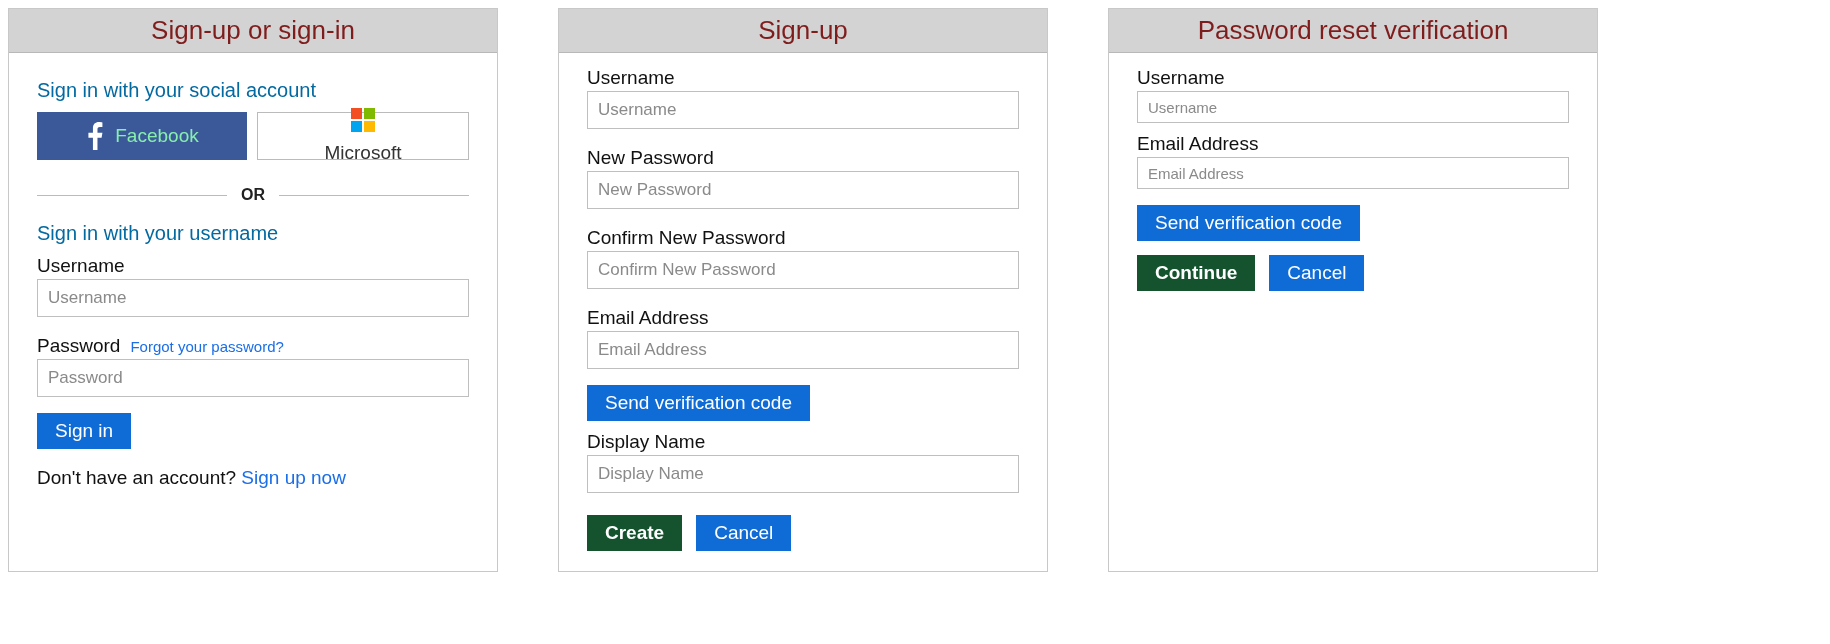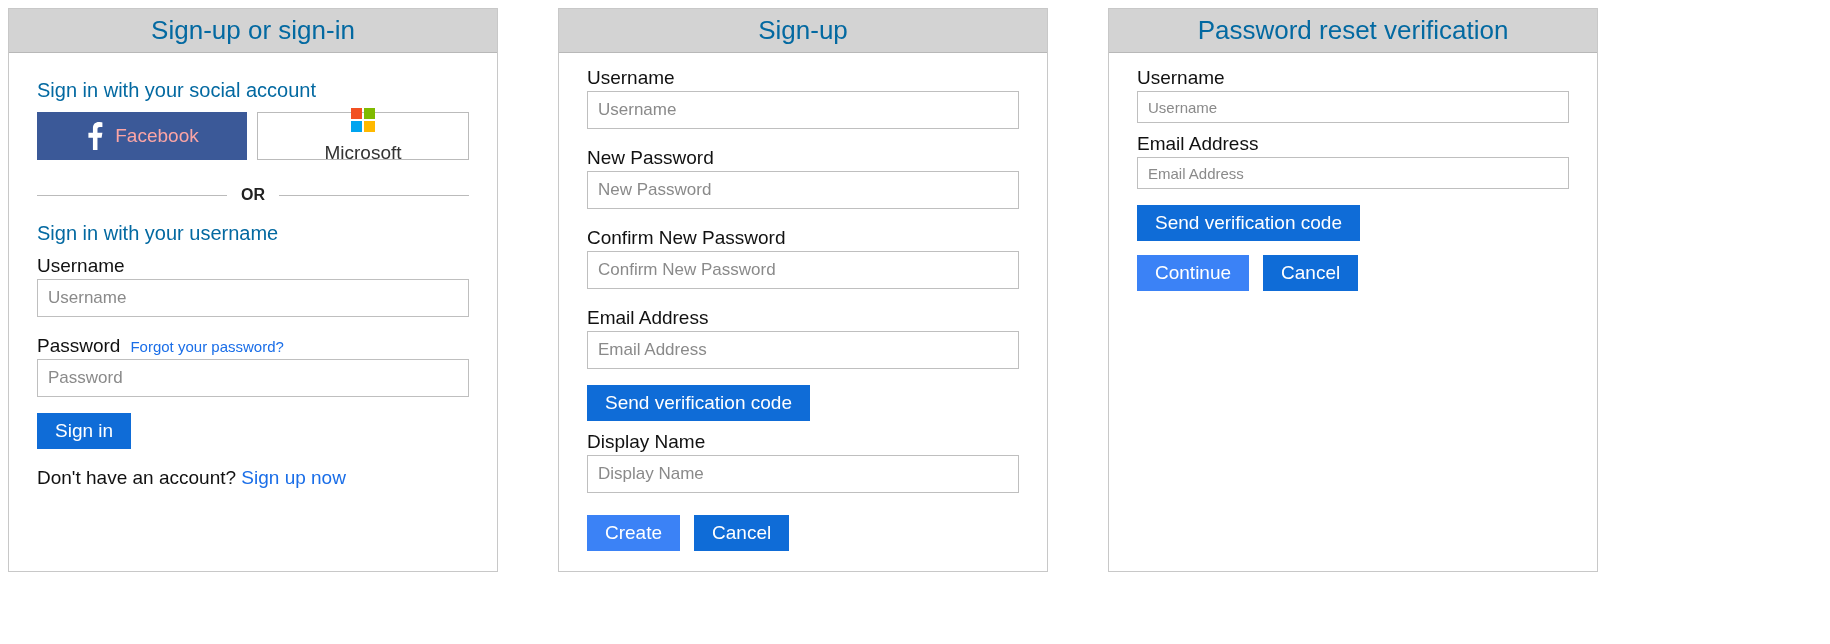--- a/index.html
+++ b/index.html
@@ -15,21 +15,21 @@
     border: 1px solid #c8c8c8;
     background: #fff;
   }
   .panel-header {
     background: #d3d3d3;
     border-bottom: 1px solid #b8b8b8;
     text-align: center;
     font-size: 26px;
     font-weight: 400;
     padding: 6px 0;
-    color: #0369a1;
+    color: #7f1d1d;
   }
   .panel-body {
     padding: 22px 28px 20px 28px;
   }
   .section-heading {
     font-size: 20px;
     color: #0369a1;
     margin-bottom: 10px;
     margin-top: 4px;
   }
@@ -44,21 +44,21 @@
     align-items: center;
     justify-content: center;
     gap: 10px;
     height: 48px;
     font-size: 19px;
     cursor: pointer;
     border: none;
   }
   .fb-btn {
     background: #3b5998;
-    color: #fca5a5;
+    color: #86efac;
   }
   .ms-btn {
     background: #fff;
     color: #333;
     border: 1px solid #bbb;
     flex-direction: column;
   }
   .icon-slot { display:flex; align-items:center; justify-content:center; }
   .divider {
     display: flex;
@@ -106,21 +106,21 @@
   .text-input::placeholder { color: #8a8a8a; }
   .btn {
     border: none;
     height: 36px;
     padding: 0 18px;
     font-size: 19px;
     cursor: pointer;
     margin-top: 8px;
   }
   .btn-primary { background: #0f6cd7; color: #fff; }
-  .btn-secondary { background: #3b82f6; color: #fff; }
+  .btn-secondary { background: #14532d; color: #fff; font-weight: bold; }
   .btn-row { display: flex; gap: 14px; margin-top: 6px; }
   .signup-line {
     font-size: 19px;
     margin-top: 18px;
     color: #111;
   }
   .signup-line a {
     color: #1a6ee8;
     text-decoration: none;
     font-weight: 500;

